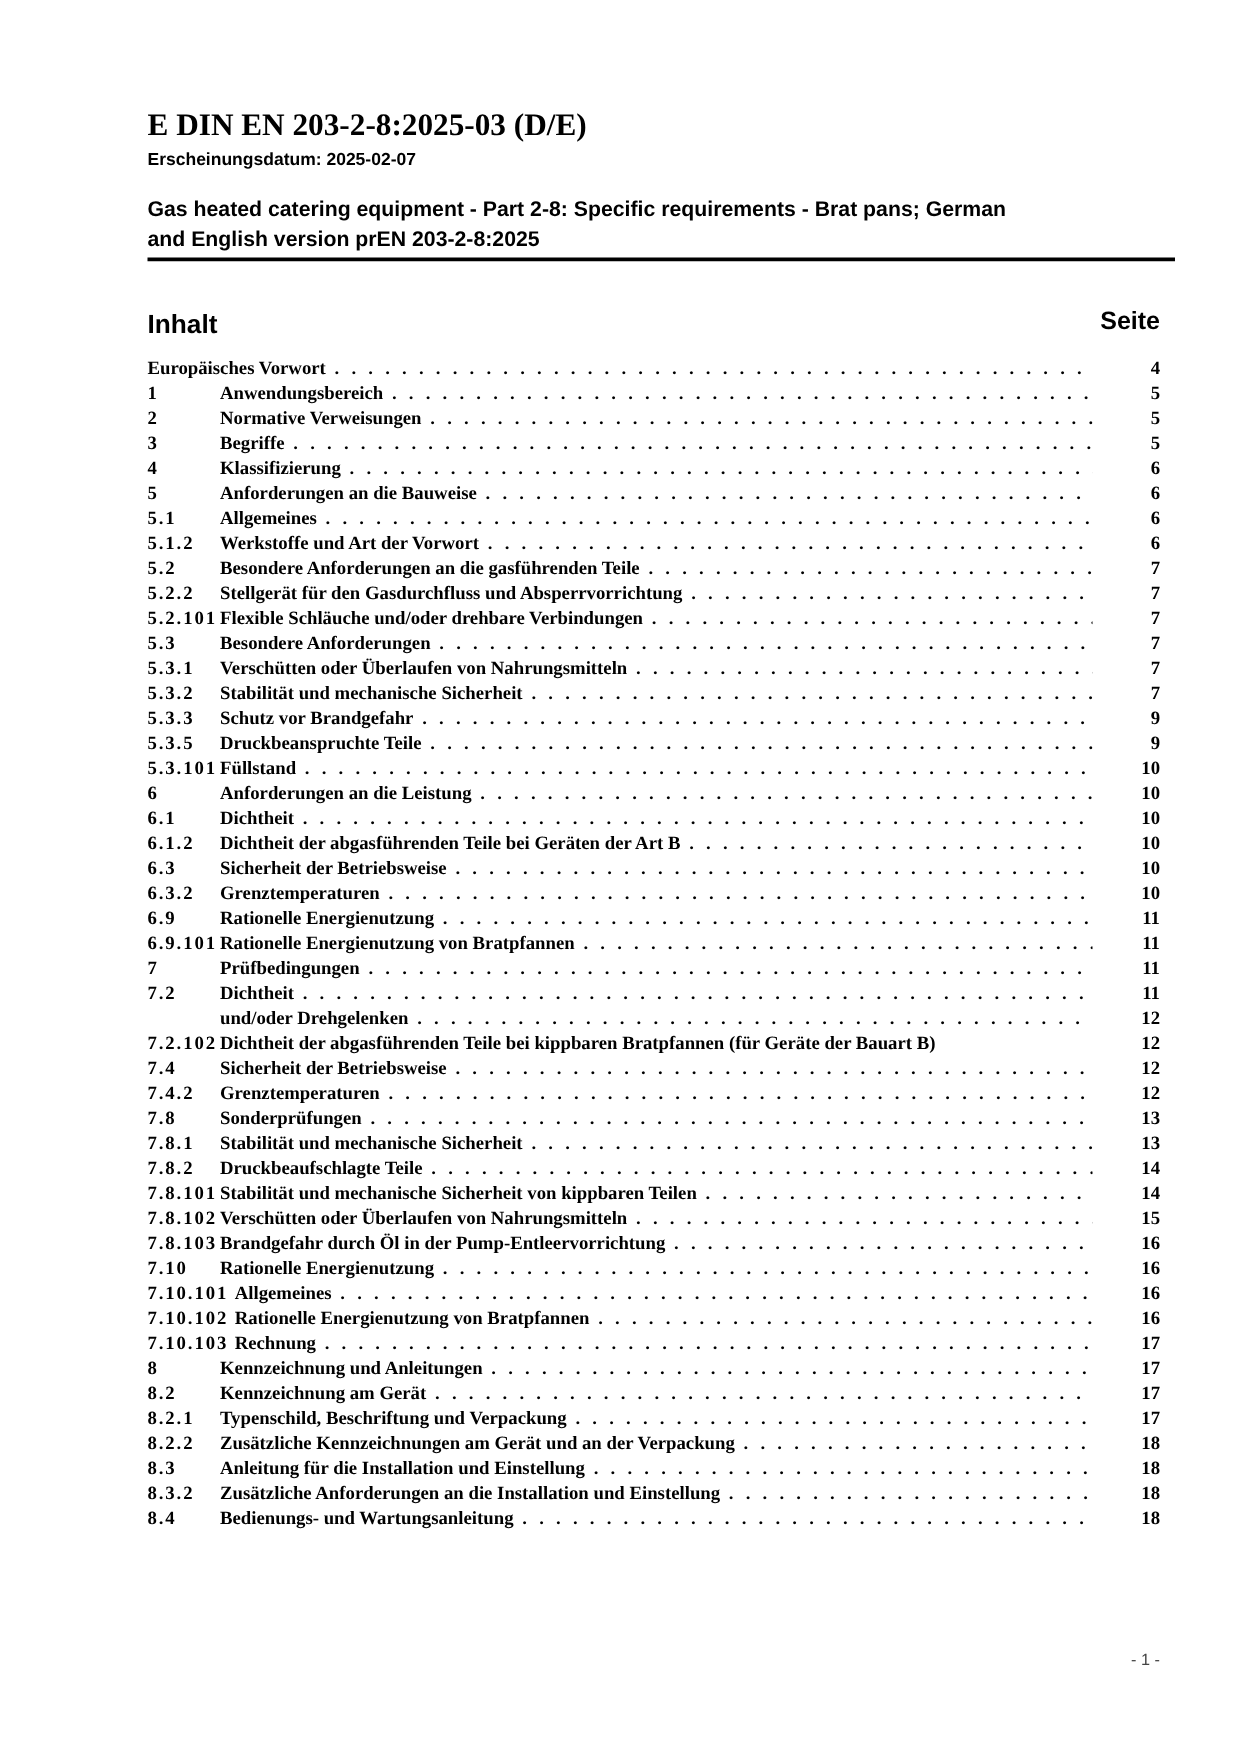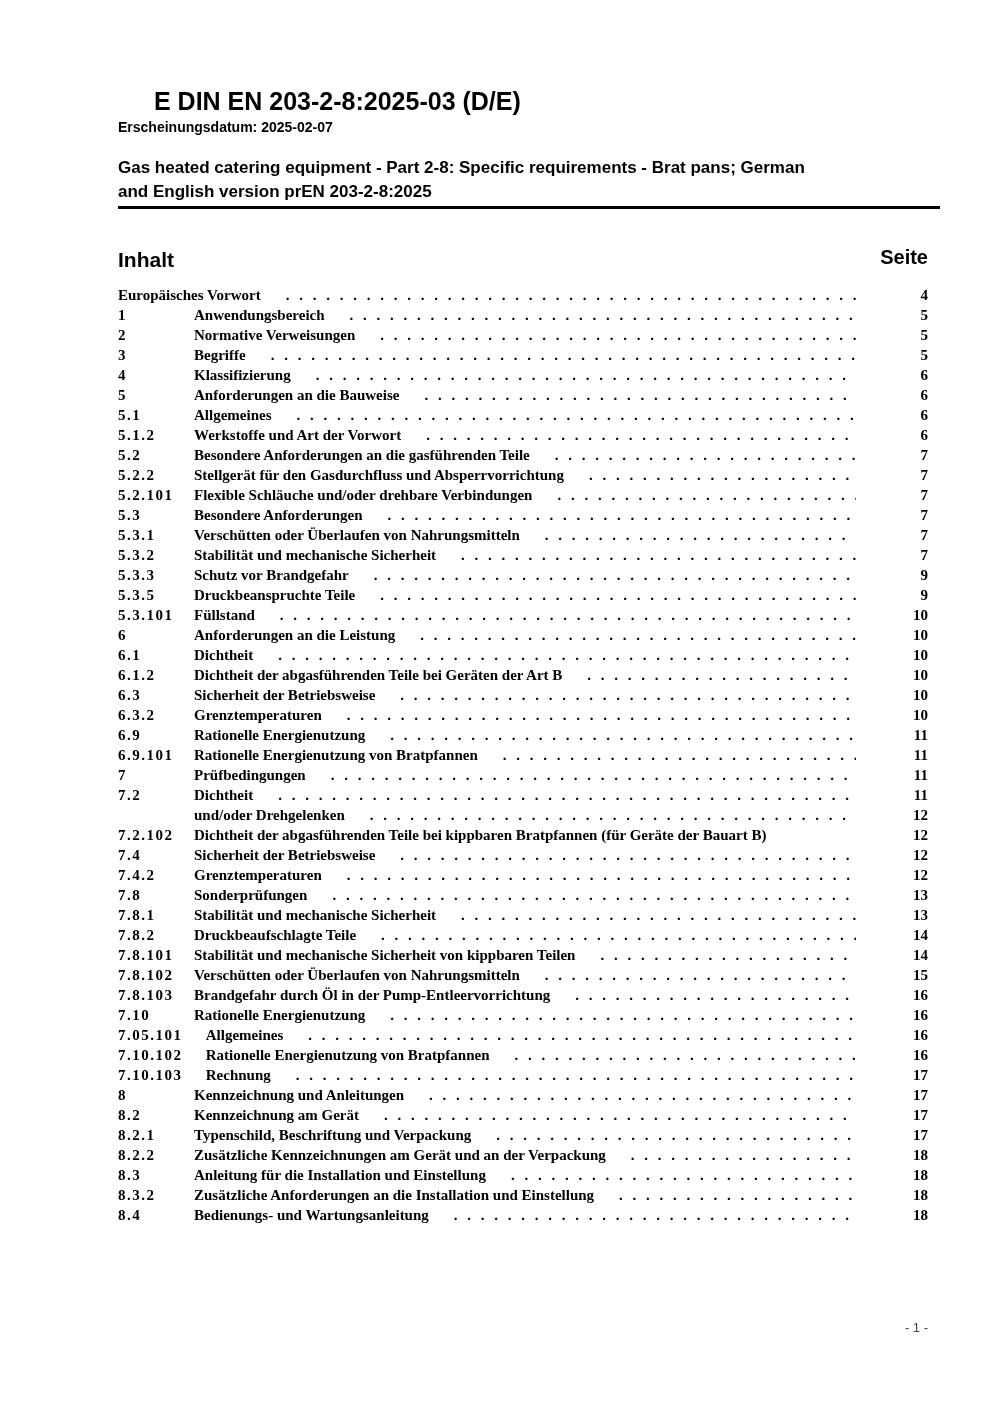--- a/index.html
+++ b/index.html
@@ -9,26 +9,25 @@
     height: 1403px;
     background: #ffffff;
     color: #000;
     font-family: "Liberation Serif", serif;
     overflow: hidden;
     box-sizing: border-box;
   }
   .content { padding: 84px 52px 0 118px; }
 
   .doc-number {
-    font-family: Liberation Sans, sans-serif;
+    font-family: Liberation Serif, serif;
     font-weight: bold;
     font-size: 25px;
     line-height: 34px;
     white-space: nowrap;
-    margin-left: 36px;
   }
   .release-date {
     font-family: "Liberation Sans", sans-serif;
     font-weight: bold;
     font-size: 14px;
     line-height: 18px;
     white-space: nowrap;
   }
   .title-block {
     margin-top: 20px;
@@ -64,21 +63,20 @@
     font-weight: bold;
     font-size: 20px;
   }
 
   #toc-list { margin-top: 11px; font-size: 15px; font-weight: bold; }
   .toc-row {
     display: flex;
     align-items: flex-end;
     line-height: 20px;
     padding-right: 12px;
-    gap: 18px;
   }
   .toc-num {
     min-width: 58px;
     white-space: pre;
     letter-spacing: 1.5px;
     flex: 0 0 auto;
   }
   .toc-title { white-space: nowrap; flex: 0 1 auto; }
   .toc-leader {
     flex: 1 1 auto;
@@ -349,21 +347,21 @@
     <span class="toc-leader"></span>
     <span class="toc-page">16</span>
   </div>
         <div class="toc-row">
     <span class="toc-num">7.10</span>
     <span class="toc-title">Rationelle Energienutzung</span>
     <span class="toc-leader"></span>
     <span class="toc-page">16</span>
   </div>
         <div class="toc-row">
-    <span class="toc-num">7.05.101 </span>
+    <span class="toc-num">7.10.101 </span>
     <span class="toc-title">Allgemeines</span>
     <span class="toc-leader"></span>
     <span class="toc-page">16</span>
   </div>
         <div class="toc-row">
     <span class="toc-num">7.10.102 </span>
     <span class="toc-title">Rationelle Energienutzung von Bratpfannen</span>
     <span class="toc-leader"></span>
     <span class="toc-page">16</span>
   </div>

